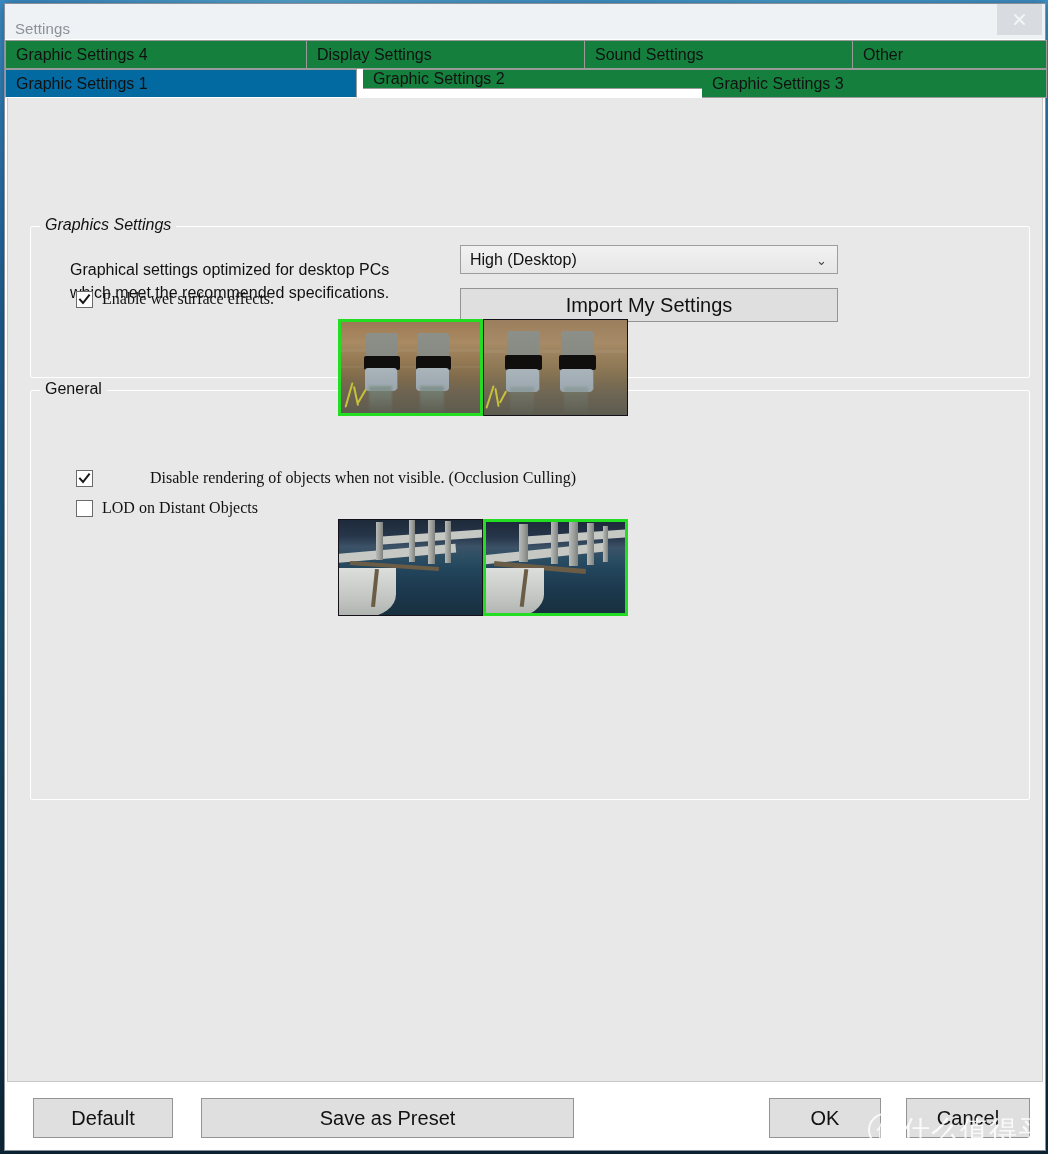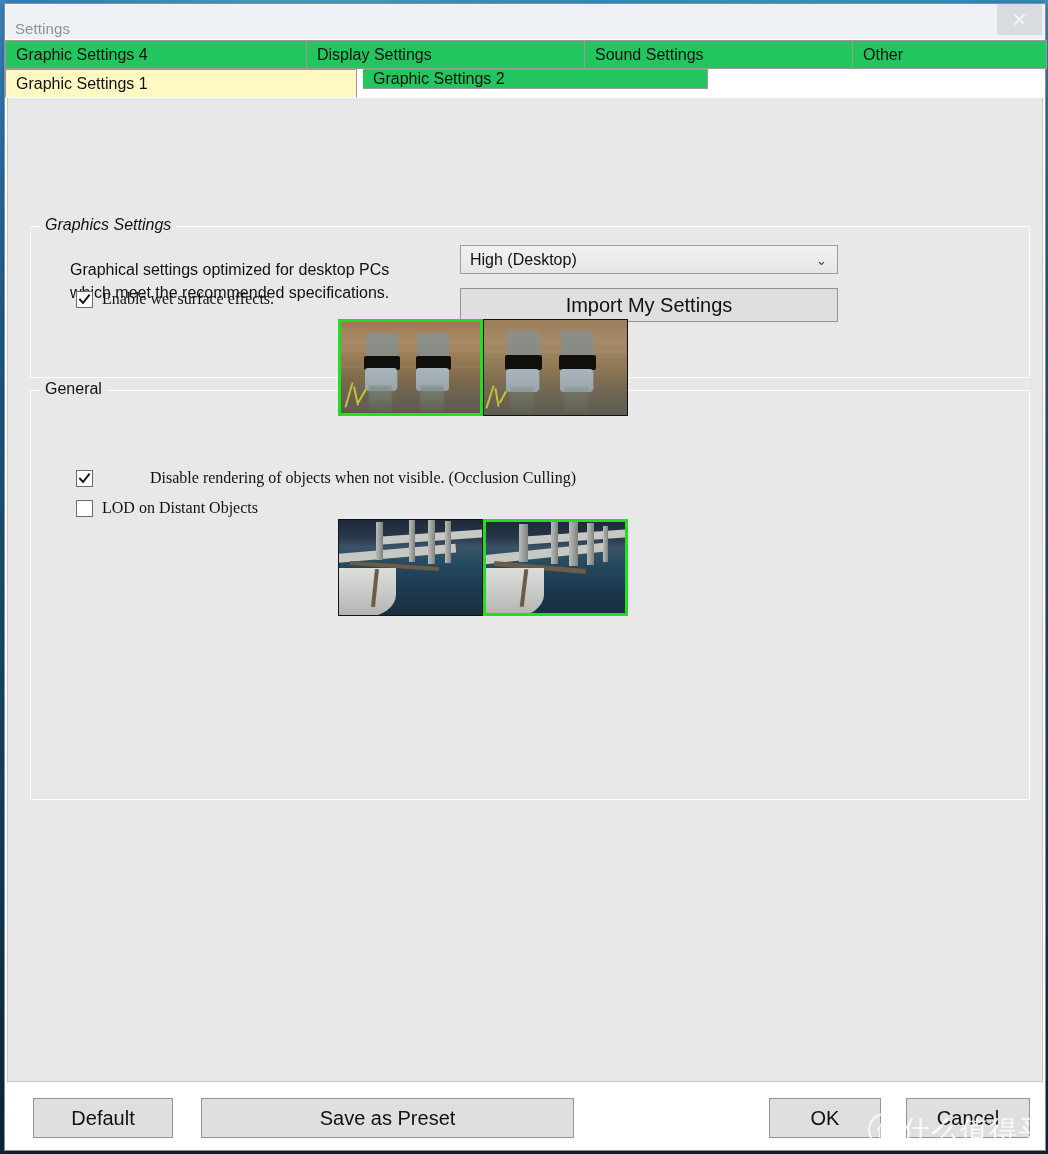--- a/index.html
+++ b/index.html
@@ -79,36 +79,36 @@
   
   #tabstrip { flex: none; background: #ffffff; }
   .tabrow {
     display: flex;
     height: 29px;
     position: relative;
   }
   .tabrow.row1 { border-top: 1px solid #ffffff; }
   .tab {
     box-sizing: border-box;
-    background: #22c55e;
+    background: #15803d;
     border: 1px solid #9a9a9a;
     border-left: none;
     display: flex;
     align-items: center;
     font-size: 16px;
     color: #111;
     padding-left: 10px;
     cursor: pointer;
     position: relative;
     white-space: nowrap;
     overflow: hidden;
   }
   .tab.first { border-left: 1px solid #9a9a9a; }
   .tab.selected {
-    background: #fef9c3;
+    background: #0369a1;
     border-bottom: 1px solid #ffffff;
     z-index: 3;
   }
 
   
   #content {
     flex: 1 1 auto;
     margin: 0 2px;
     background: #e8e8e8;
     border: 1px solid #c8c8c8;
@@ -370,20 +370,23 @@
       <div class="tab" style="position:absolute;left:848px;width:194px;height:29px;">
         <span>Other</span>
       </div>
     </div>
     <div class="tabrow row2">
       <div class="tab first selected" style="position:absolute;left:0;width:352px;height:29px;">
         <span>Graphic Settings 1</span>
       </div>
       <div class="tab" style="position:absolute;left:358px;width:345px;height:20px;">
         <span>Graphic Settings 2</span>
+      </div>
+      <div class="tab" style="position:absolute;left:697px;width:345px;height:29px;">
+        <span>Graphic Settings 3</span>
       </div>
     </div>
   </div>
 
   <div id="content">
 
     <div class="group" id="group-graphics">
       <div class="group-title">Graphics Settings</div>
     </div>
 

